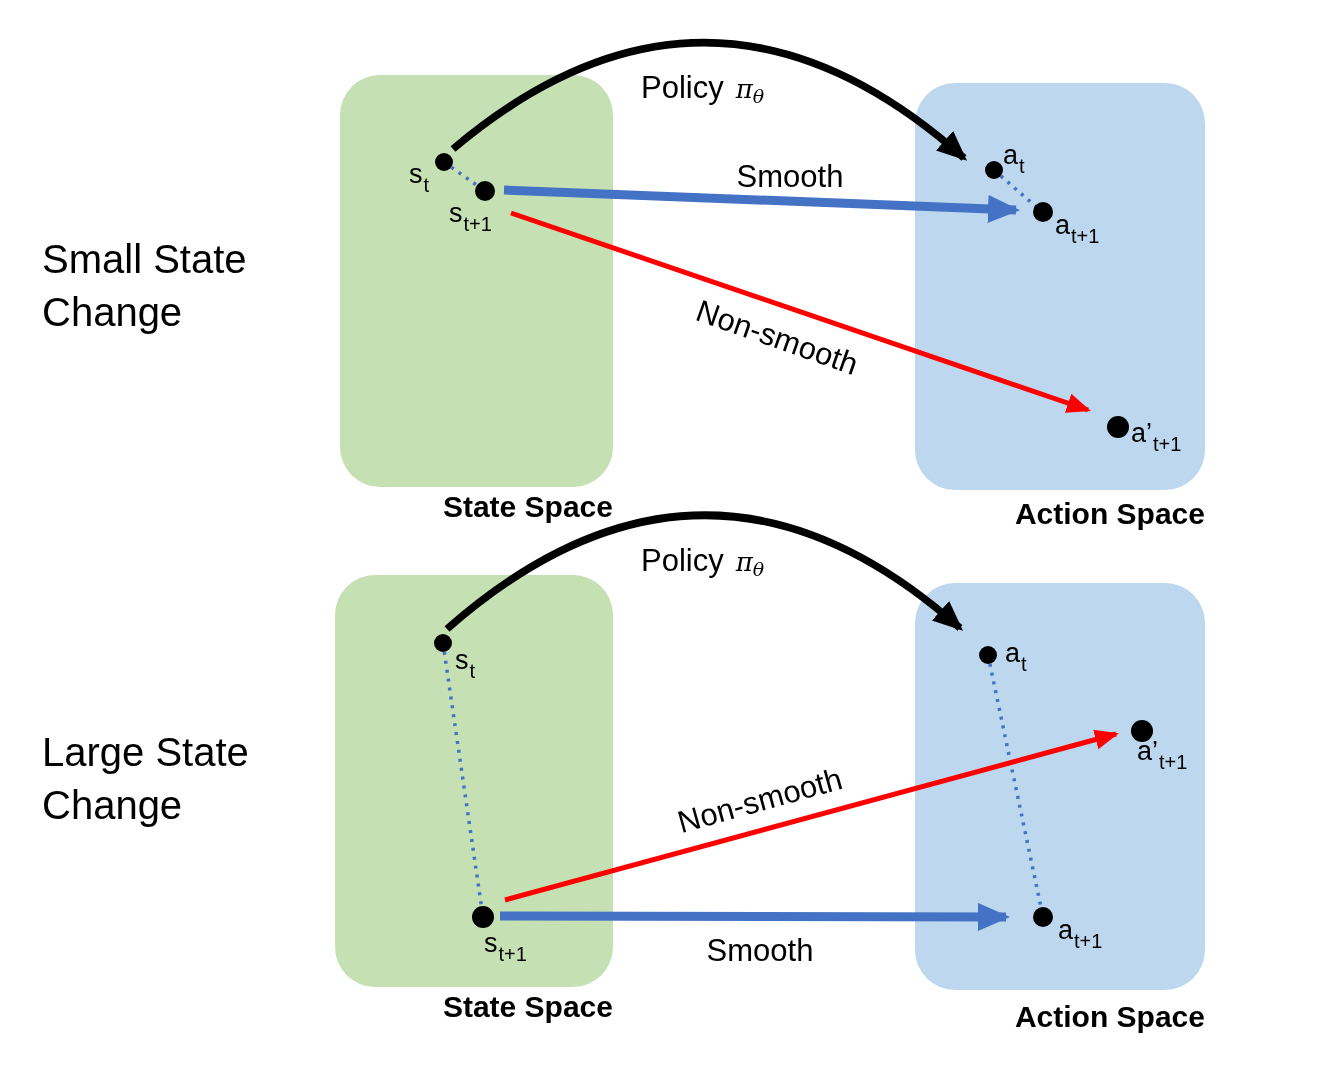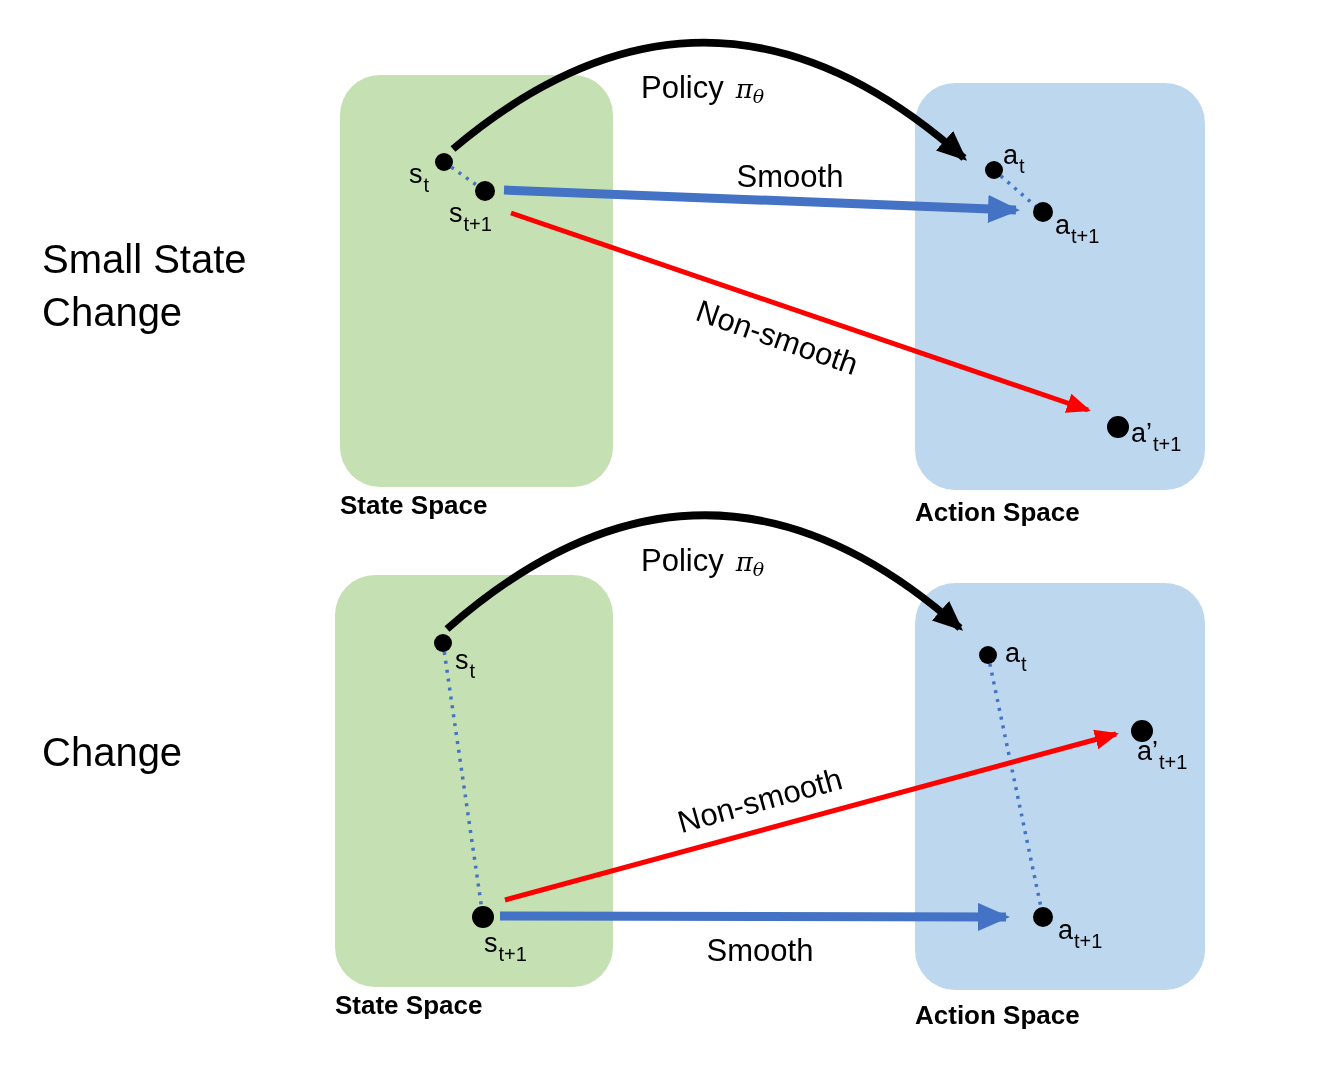--- a/index.html
+++ b/index.html
@@ -20,23 +20,23 @@
   .row-label{
     position:absolute;
     font-size:40px;
     line-height:53px;
     font-weight:400;
     color:var(--c-text,#000);
     white-space:nowrap;
   }
   .space-label{
     position:absolute;
-    font-size:26px;
+    font-size:30px;
     font-weight:700;
-    text-align:left;
+    text-align:right;
     color:var(--c-text,#000);
     white-space:nowrap;
   }
   .flow-label{
     position:absolute;
     font-size:31px;
     font-weight:400;
     white-space:nowrap;
     transform:translate(-50%,-50%);
   }
@@ -148,20 +148,21 @@
     <span>a</span><span class="sub">t+1</span>
   </div>
   <div class="pt-label" style="left:1131px;top:418px;">
     <span>a’</span><span class="sub">t+1</span>
   </div>
 
   <div class="space-label" style="left:340px;top:490px;width:273px;">State Space</div>
   <div class="space-label" style="left:915px;top:497px;width:290px;">Action Space</div>
 
   <div class="row-label" style="left:42px;top:726px;">
+    <div>Large State</div>
     <div>Change</div>
   </div>
 
   <div class="policy-label" style="left:641px;top:543px;">
     <span>Policy</span><span class="pi">π</span><span class="theta">θ</span>
   </div>
 
   <div class="flow-label rot-neg" style="left:760px;top:801px;">Non-smooth</div>
   <div class="flow-label" style="left:760px;top:951px;">Smooth</div>
 

